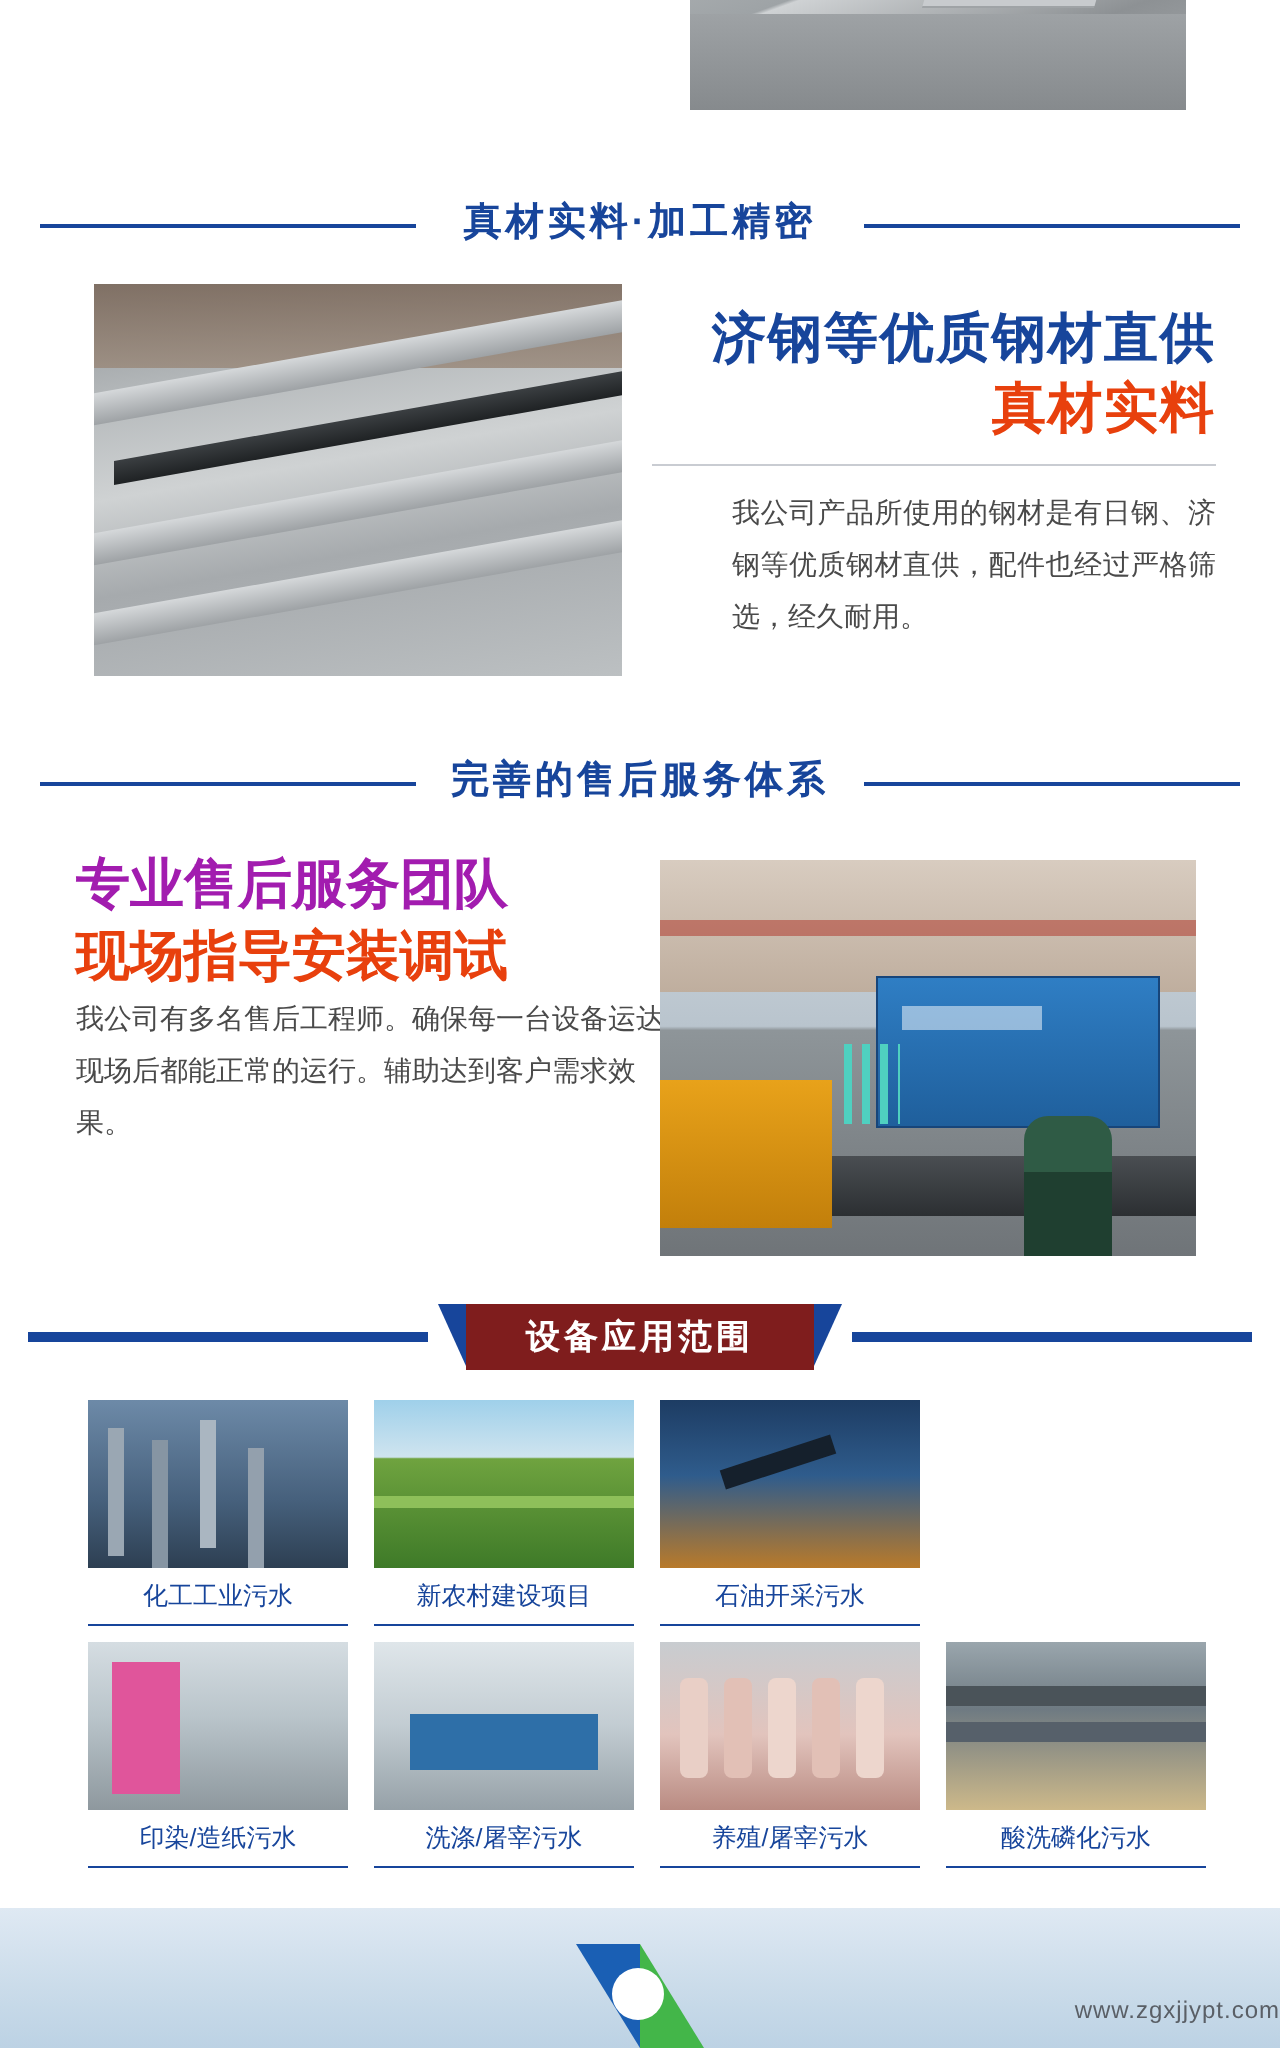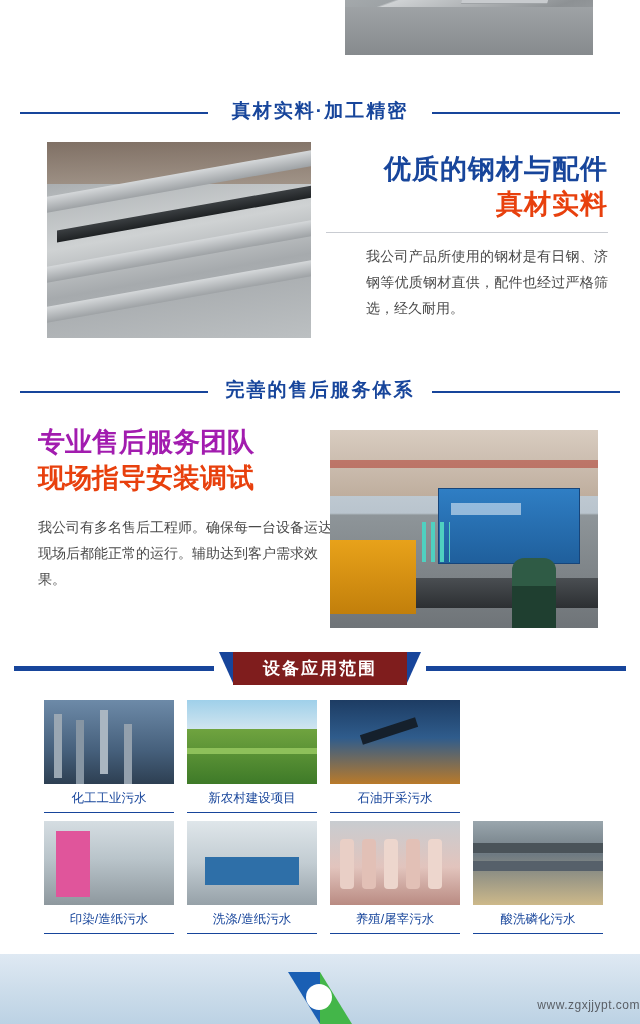--- a/index.html
+++ b/index.html
@@ -75,21 +75,21 @@
     font-size:27px;font-weight:bold;color:#e8400d;letter-spacing:1px;line-height:36px;
     text-align:right;
   }
   .steel-rule{height:1px;background:#c9ccd2;margin:10px 0 10px 0;}
   .steel-p{font-size:14px;line-height:26px;color:#4a4a4a;text-align:justify;margin-left:40px;}
 
   
   .svc-txt{position:absolute;left:38px;top:424px;width:296px;}
   .svc-h1{font-size:27px;font-weight:bold;color:#a21caf;line-height:36px;letter-spacing:0px;}
   .svc-h2{font-size:27px;font-weight:bold;color:#e8400d;line-height:36px;letter-spacing:0px;}
-  .svc-p{margin-top:18px;font-size:14px;line-height:26px;color:#4a4a4a;}
+  .svc-p{margin-top:0;font-size:14px;line-height:26px;color:#4a4a4a;}
   .svc-img{
     position:absolute;left:330px;top:430px;width:268px;height:198px;
     background:linear-gradient(180deg,#cfd8e0 0%,#b9c4cd 42%,#8e9599 43%,#6f7478 100%);
     overflow:hidden;
   }
   .svc-img .bld{
     position:absolute;left:0;top:0;width:268px;height:66px;
     background:linear-gradient(180deg,#d8ccc0,#bfae9e);
   }
   .svc-img .bld:after{
@@ -209,21 +209,21 @@
   </div>
 
   <div class="steel-img">
     <div class="rust"></div>
     <div class="plate" style="top:30px;"></div>
     <div class="dark"></div>
     <div class="plate" style="top:100px;"></div>
     <div class="plate" style="top:140px;"></div>
   </div>
   <div class="steel-txt">
-    <div class="steel-h1">优质的钢材与配件</div>
+    <div class="steel-h1">济钢等优质钢材直供</div>
     <div class="steel-h2">真材实料</div>
     <div class="steel-rule"></div>
     <div class="steel-p">我公司产品所使用的钢材是有日钢、济钢等优质钢材直供，配件也经过严格筛选，经久耐用。</div>
   </div>
 
   <div class="sec-head" style="top:375px;">
     <div class="line l"></div>
     <div class="line r"></div>
     <div class="title">完善的售后服务体系</div>
   </div>
@@ -263,21 +263,21 @@
         <div class="cap">石油开采污水</div>
       </div>
     </div>
     <div class="row">
       <div class="cell">
         <div class="thumb t5"></div>
         <div class="cap">印染/造纸污水</div>
       </div>
       <div class="cell">
         <div class="thumb t6"></div>
-        <div class="cap">洗涤/造纸污水</div>
+        <div class="cap">洗涤/屠宰污水</div>
       </div>
       <div class="cell">
         <div class="thumb t7"></div>
         <div class="cap">养殖/屠宰污水</div>
       </div>
       <div class="cell">
         <div class="thumb t8"></div>
         <div class="cap">酸洗磷化污水</div>
       </div>
     </div>

